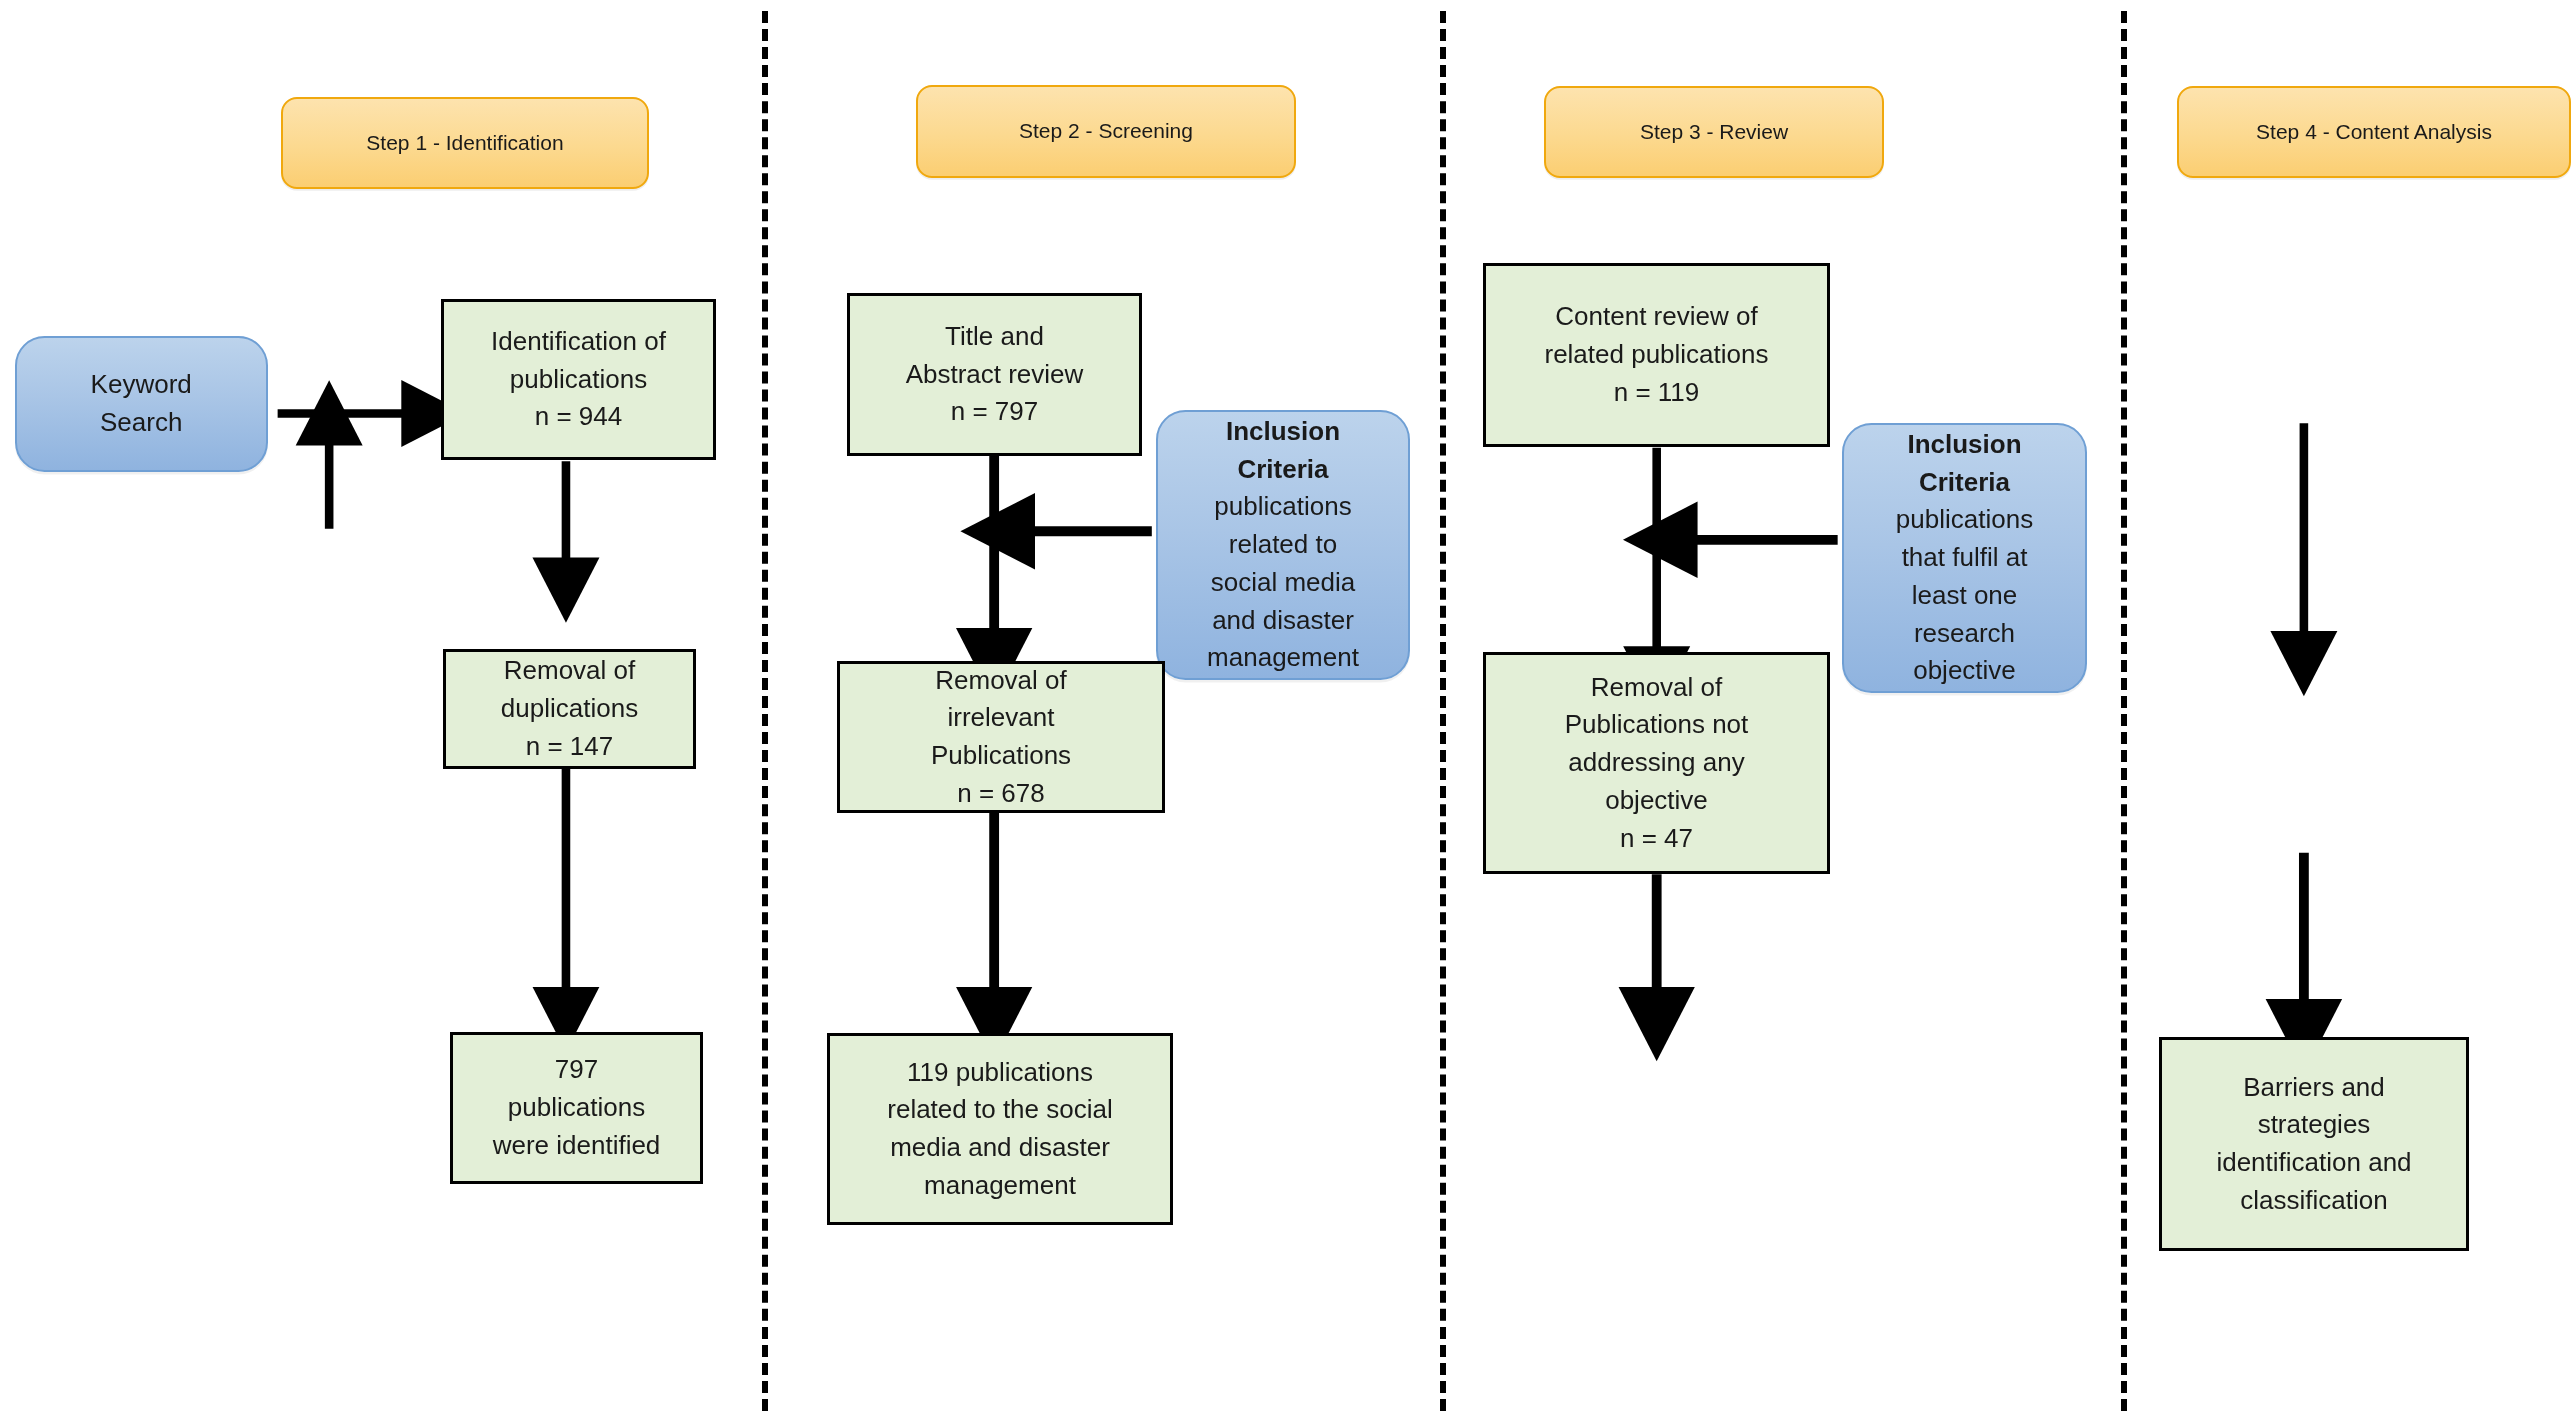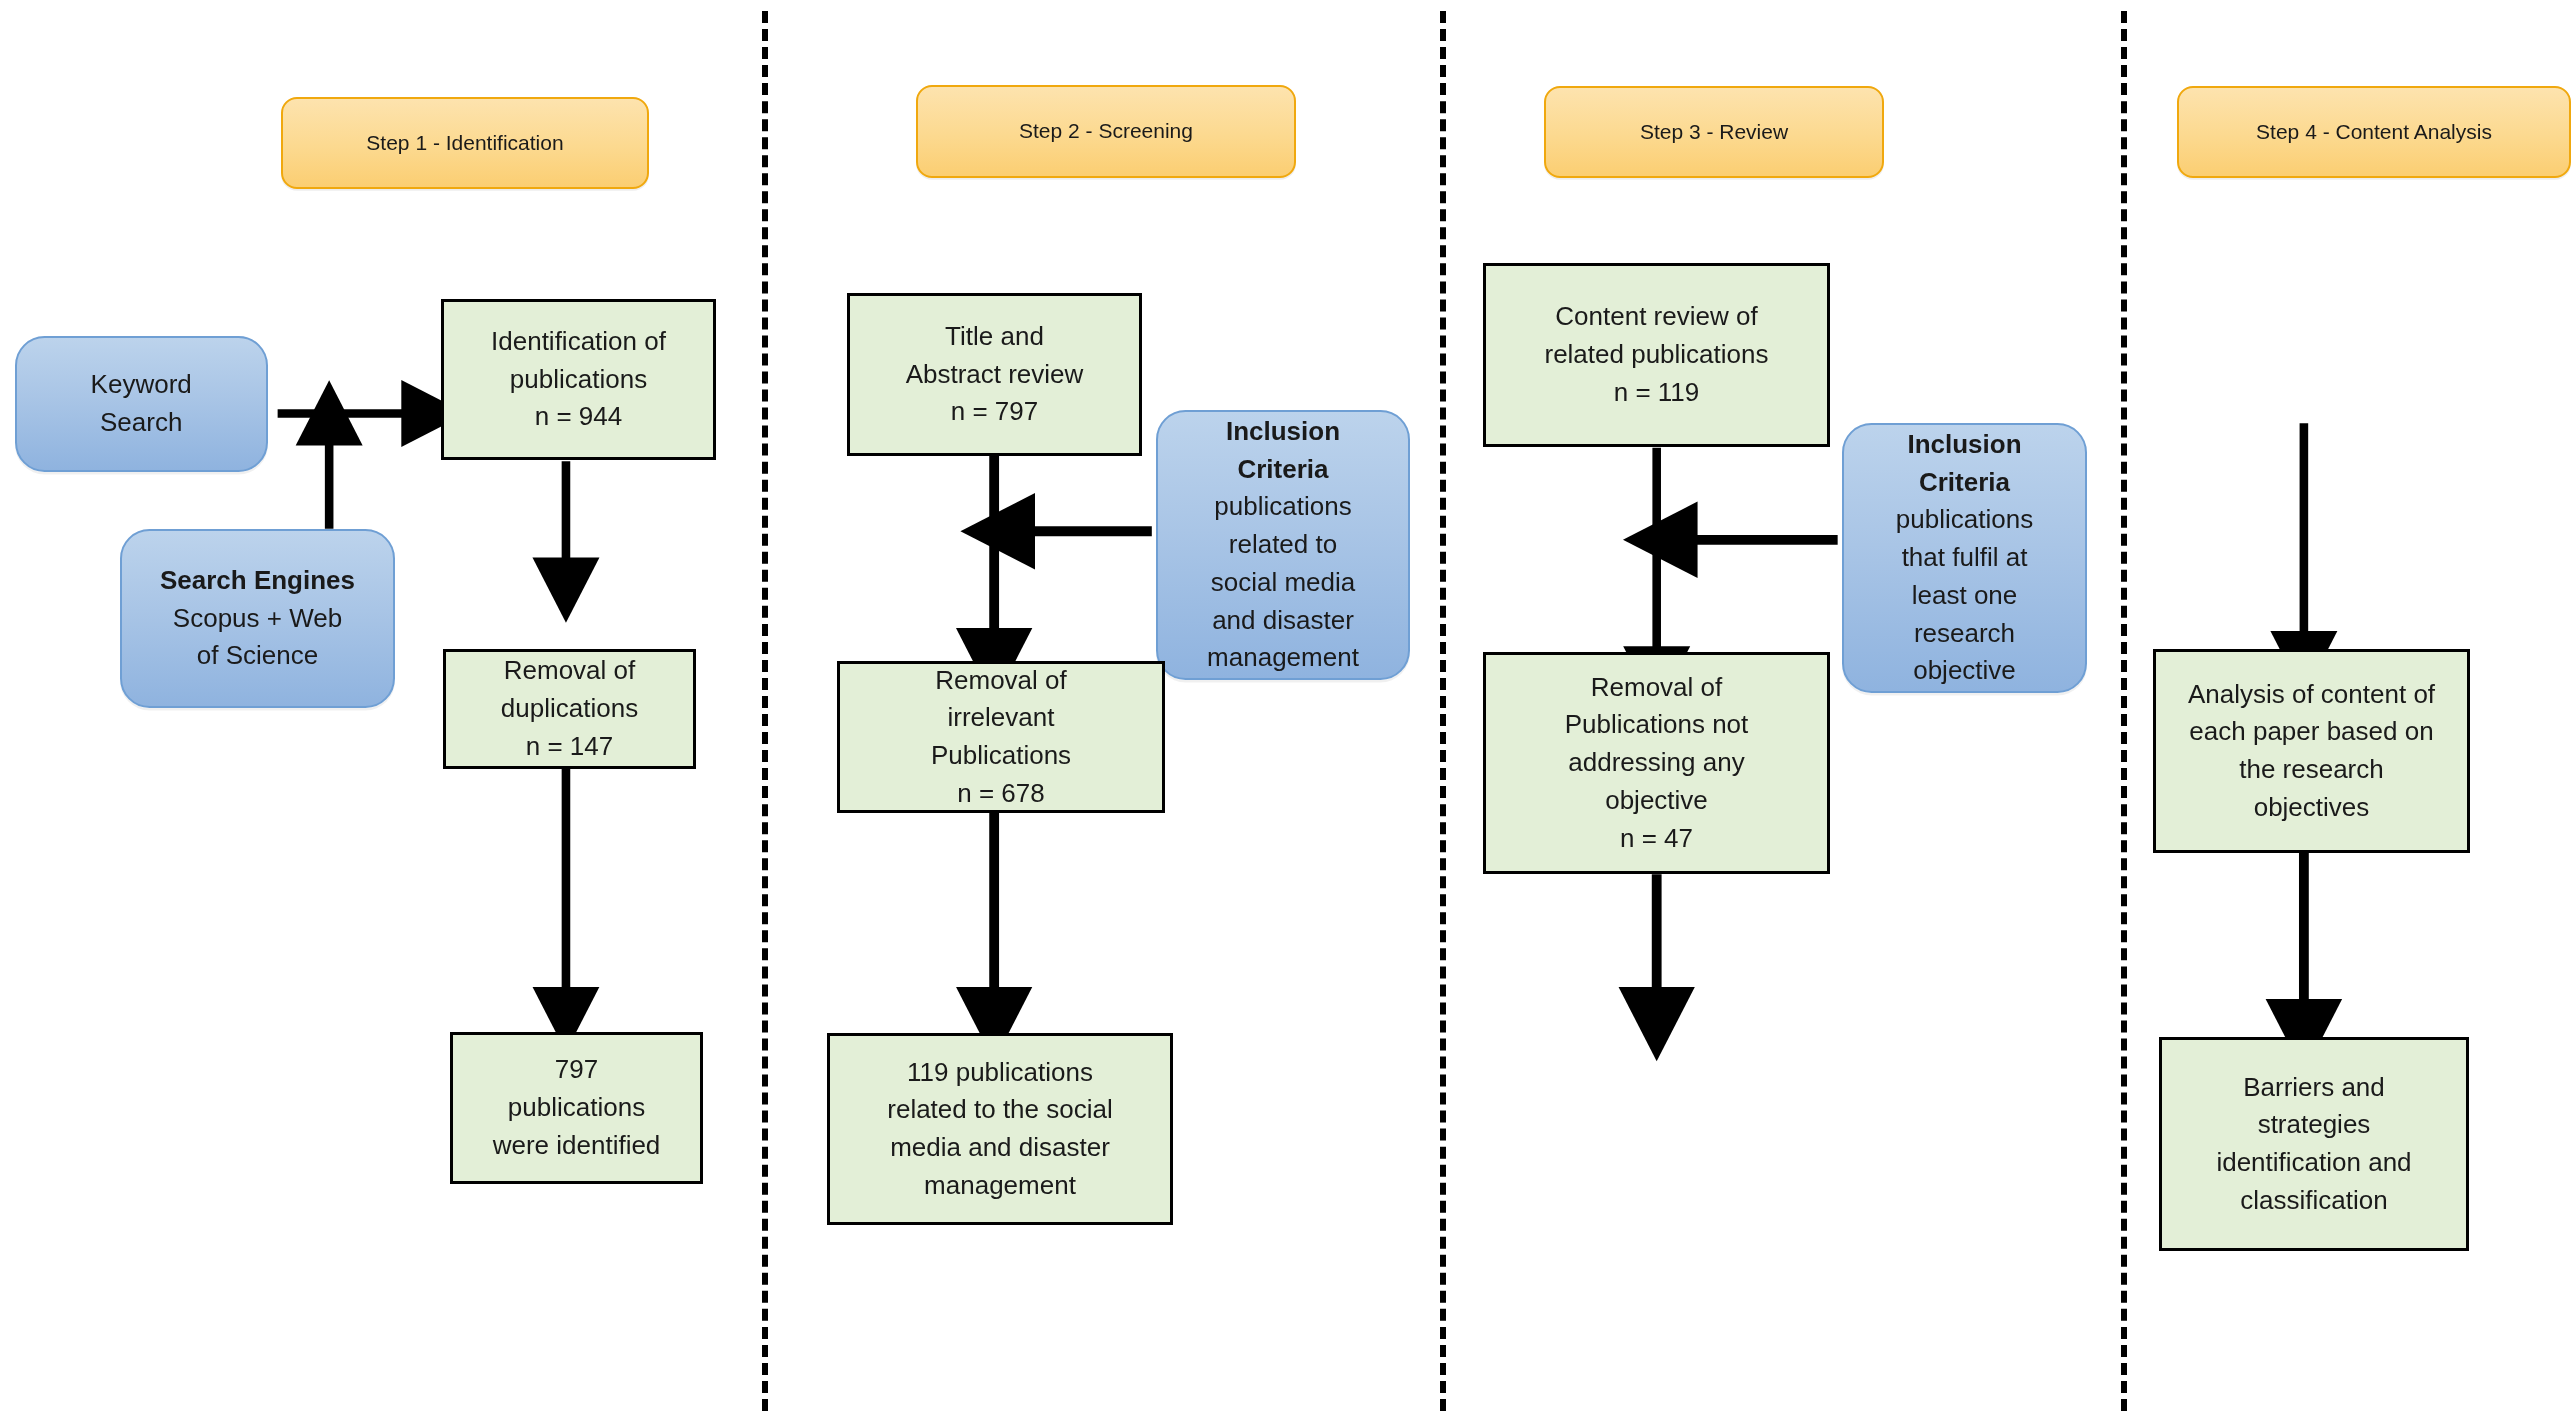--- a/index.html
+++ b/index.html
@@ -100,25 +100,20 @@
 
   <div class="divider" style="left:762px;top:11px;height:1400px;"></div>
   <div class="divider" style="left:1440px;top:11px;height:1400px;"></div>
   <div class="divider" style="left:2121px;top:11px;height:1400px;"></div>
 
   <div class="step-header" style="left:281px;top:97px;width:368px;height:92px;">Step 1 - Identification</div>
 
   <div class="blue-box" style="left:14.7px;top:336px;width:253px;height:136px;white-space:pre-line;">Keyword
 Search</div>
 
-  <div class="blue-box" style="left:120px;top:529px;width:275px;height:179px;flex-direction:column;">
-    <span style="font-weight:bold;">Search Engines</span>
-    <span style="white-space:pre-line;">Scopus + Web
-of Science</span>
-  </div>
 
   <div class="proc-box" style="left:441px;top:299px;width:275px;height:161px;white-space:pre-line;">Identification of
 publications
 n = 944</div>
 
   <div class="proc-box" style="left:443px;top:649px;width:253px;height:120px;white-space:pre-line;">Removal of
 duplications
 n = 147</div>
 
   <div class="proc-box" style="left:450px;top:1032px;width:253px;height:152px;white-space:pre-line;">797
@@ -170,24 +165,20 @@
   <div class="proc-box" style="left:1483px;top:652px;width:347px;height:222px;white-space:pre-line;">Removal of
 Publications not
 addressing any
 objective
 n = 47</div>
 
 
   <div class="step-header" style="left:2177px;top:86px;width:394px;height:92px;text-align:center;">Step 4 - Content Analysis</div>
 
 
-  <div class="proc-box" style="left:2153px;top:649px;width:317px;height:204px;white-space:pre-line;">Analysis of content of
-each paper based on
-the research
-objectives</div>
 
   <div class="proc-box" style="left:2159px;top:1037px;width:310px;height:214px;white-space:pre-line;">Barriers and
 strategies
 identification and
 classification</div>
 
 </div>
 
 
 </body></html>

